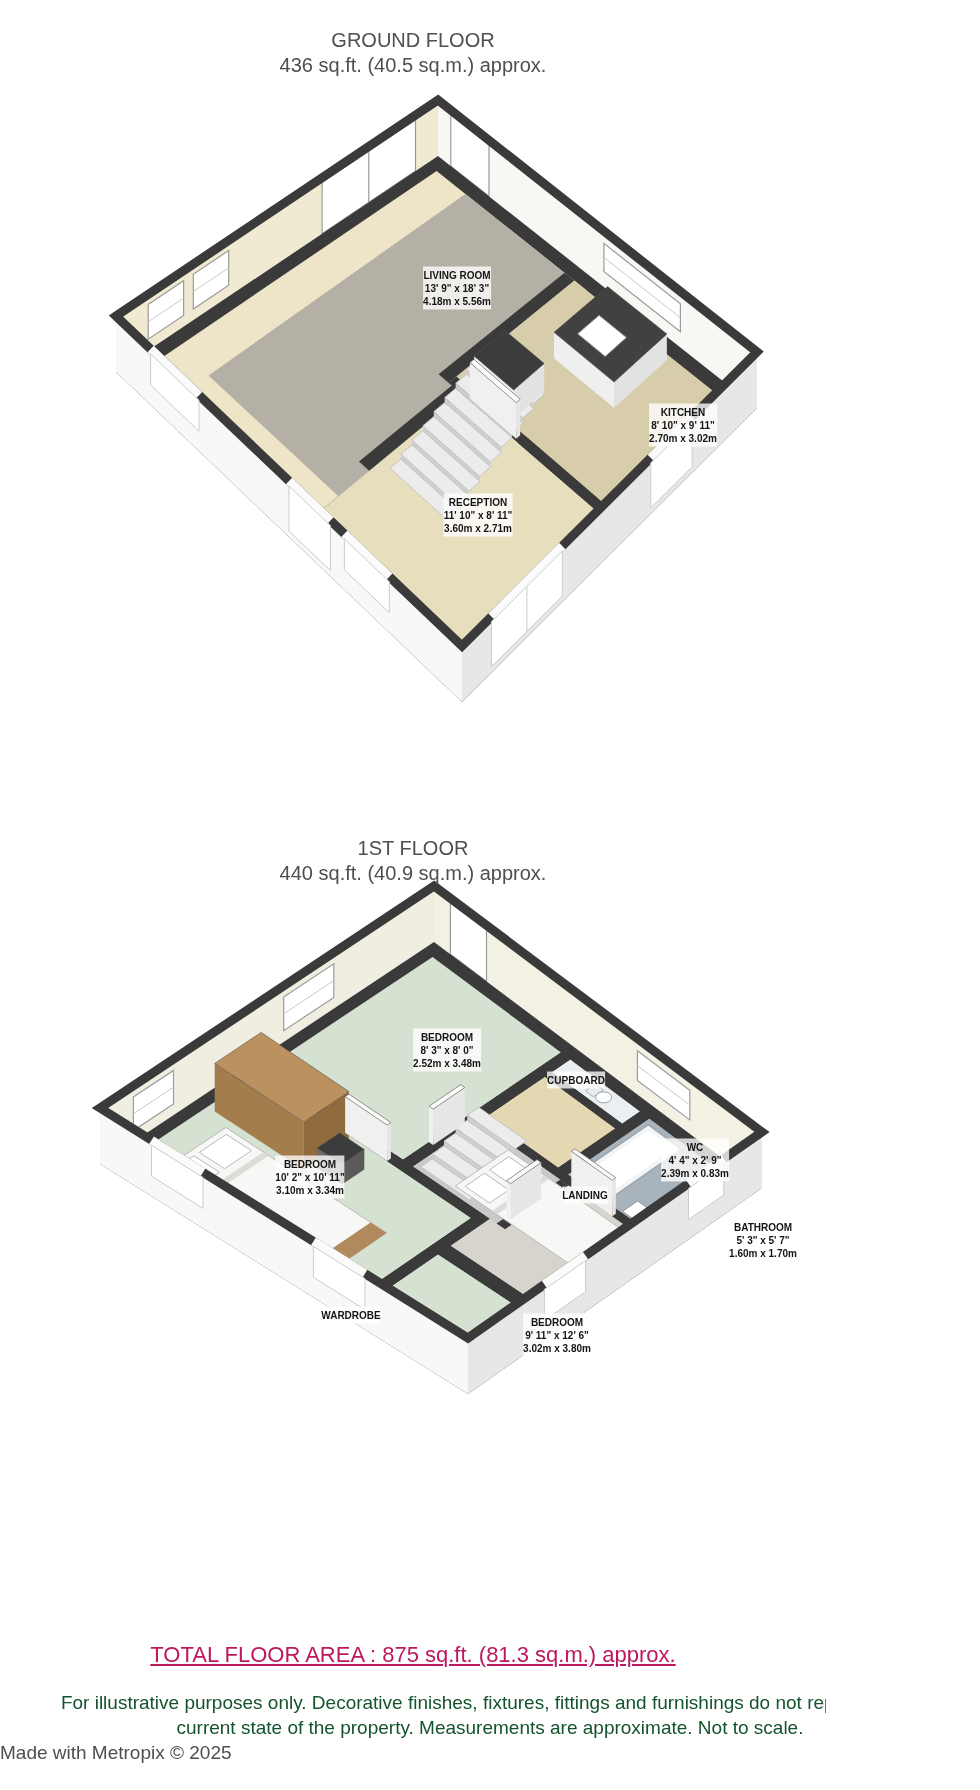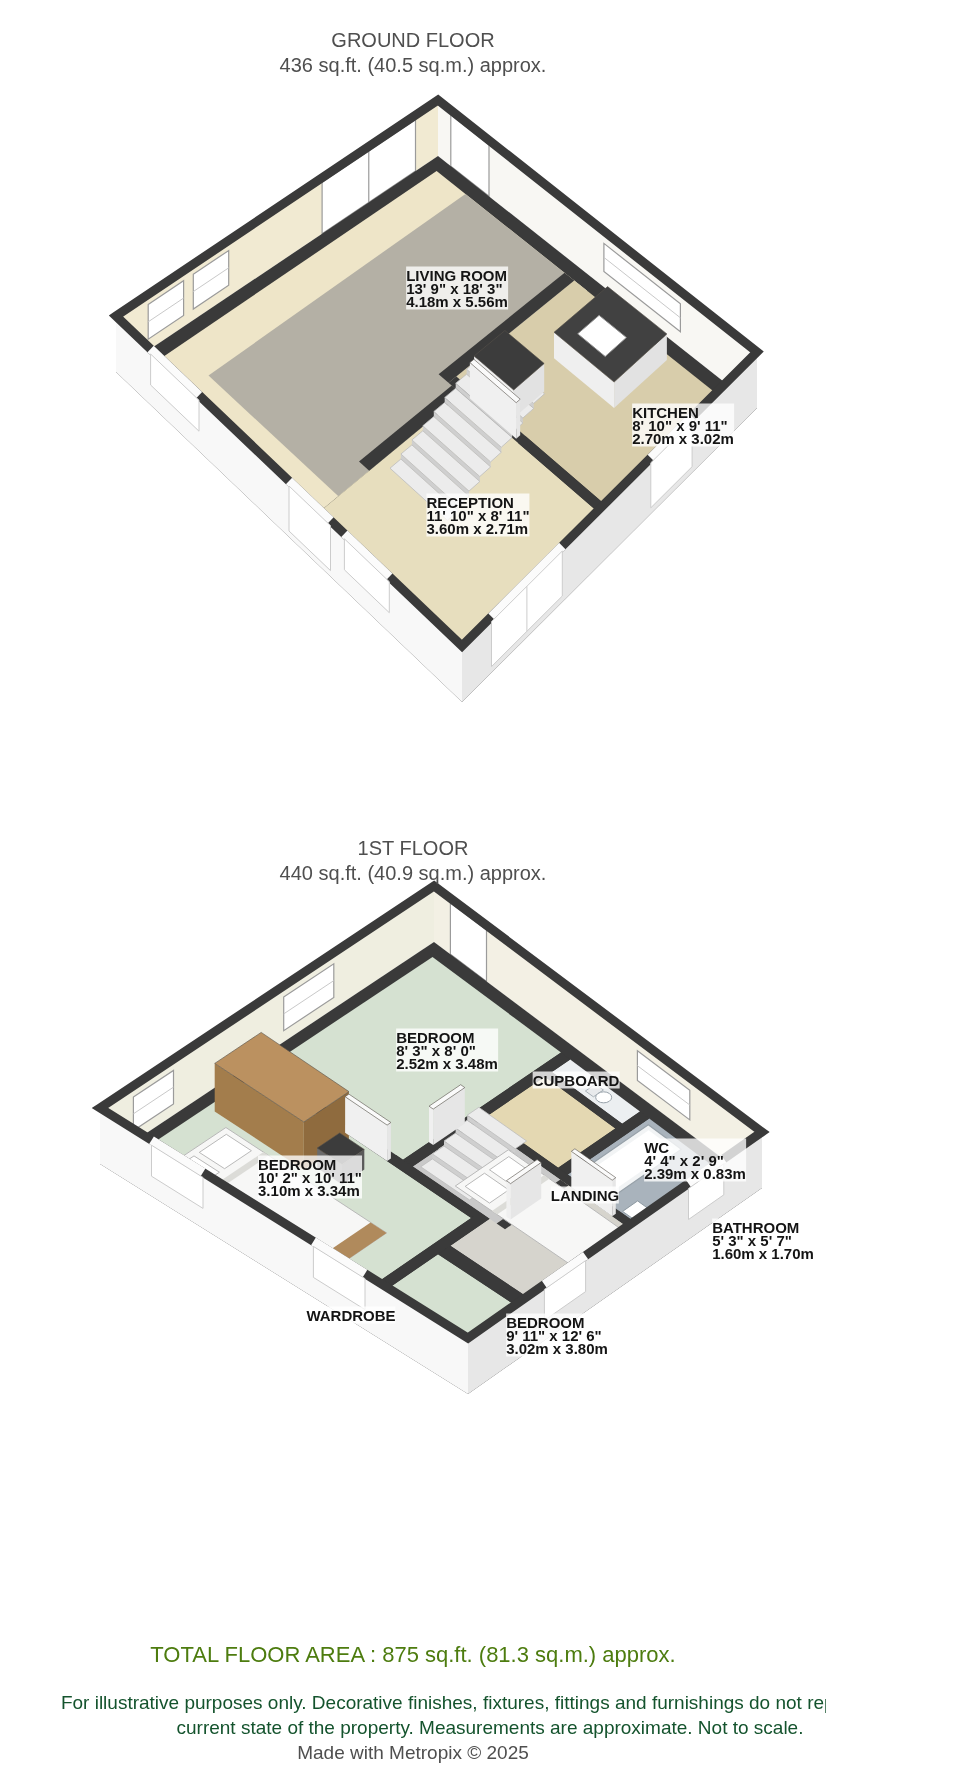--- a/index.html
+++ b/index.html
@@ -2,28 +2,28 @@
 <html><head>
 <meta charset="utf-8">
 <style>
   html,body{margin:0;padding:0;background:#ffffff;}
   #page{position:relative;width:826px;height:1790px;background:#ffffff;overflow:hidden;
         font-family:"Liberation Sans",sans-serif;}
   #plan-svg{position:absolute;left:0;top:0;}
   .floor-title{position:absolute;left:0;width:100%;text-align:center;color:#4f4f4f;
                font-size:20px;line-height:25px;}
   .rlabel{position:absolute;transform:translate(-50%,-50%);background:rgba(255,255,255,0.78);
-          color:#141414;font-weight:bold;font-size:15px;line-height:13px;
+          color:#141414;font-weight:bold;font-size:10px;line-height:13px;text-align:center;
           padding:2px 0;white-space:nowrap;z-index:5;}
   .rlabel span{display:block;}
-  #total-area{position:absolute;left:0;top:1641px;width:100%;text-align:center;color:#4d7c0f;
-              font-size:22px;line-height:28px;}
+  #total-area{position:absolute;left:0;top:1641px;width:100%;text-align:center;color:#be185d;
+              font-size:22px;line-height:28px;text-decoration:underline;}
   #disclaimer{position:absolute;left:30px;top:1690px;width:920px;text-align:center;color:#14532d;
               font-size:19px;line-height:25px;margin:0;}
-  #credit{position:absolute;left:0;top:1740px;width:100%;text-align:center;color:#4f4f4f;
+  #credit{position:absolute;left:0;top:1740px;width:100%;text-align:left;color:#4f4f4f;
           font-size:19px;line-height:25px;}
 </style>
 </head>
 <body>
 
 <div id="page">
 
   <svg id="plan-svg" width="980" height="1790">
       <g>
         <polygon points="116.0,316.0 438.0,100.0 438.0,156.0 116.0,372.0" fill="#f1ead2" stroke="none" stroke-width="0"></polygon>

